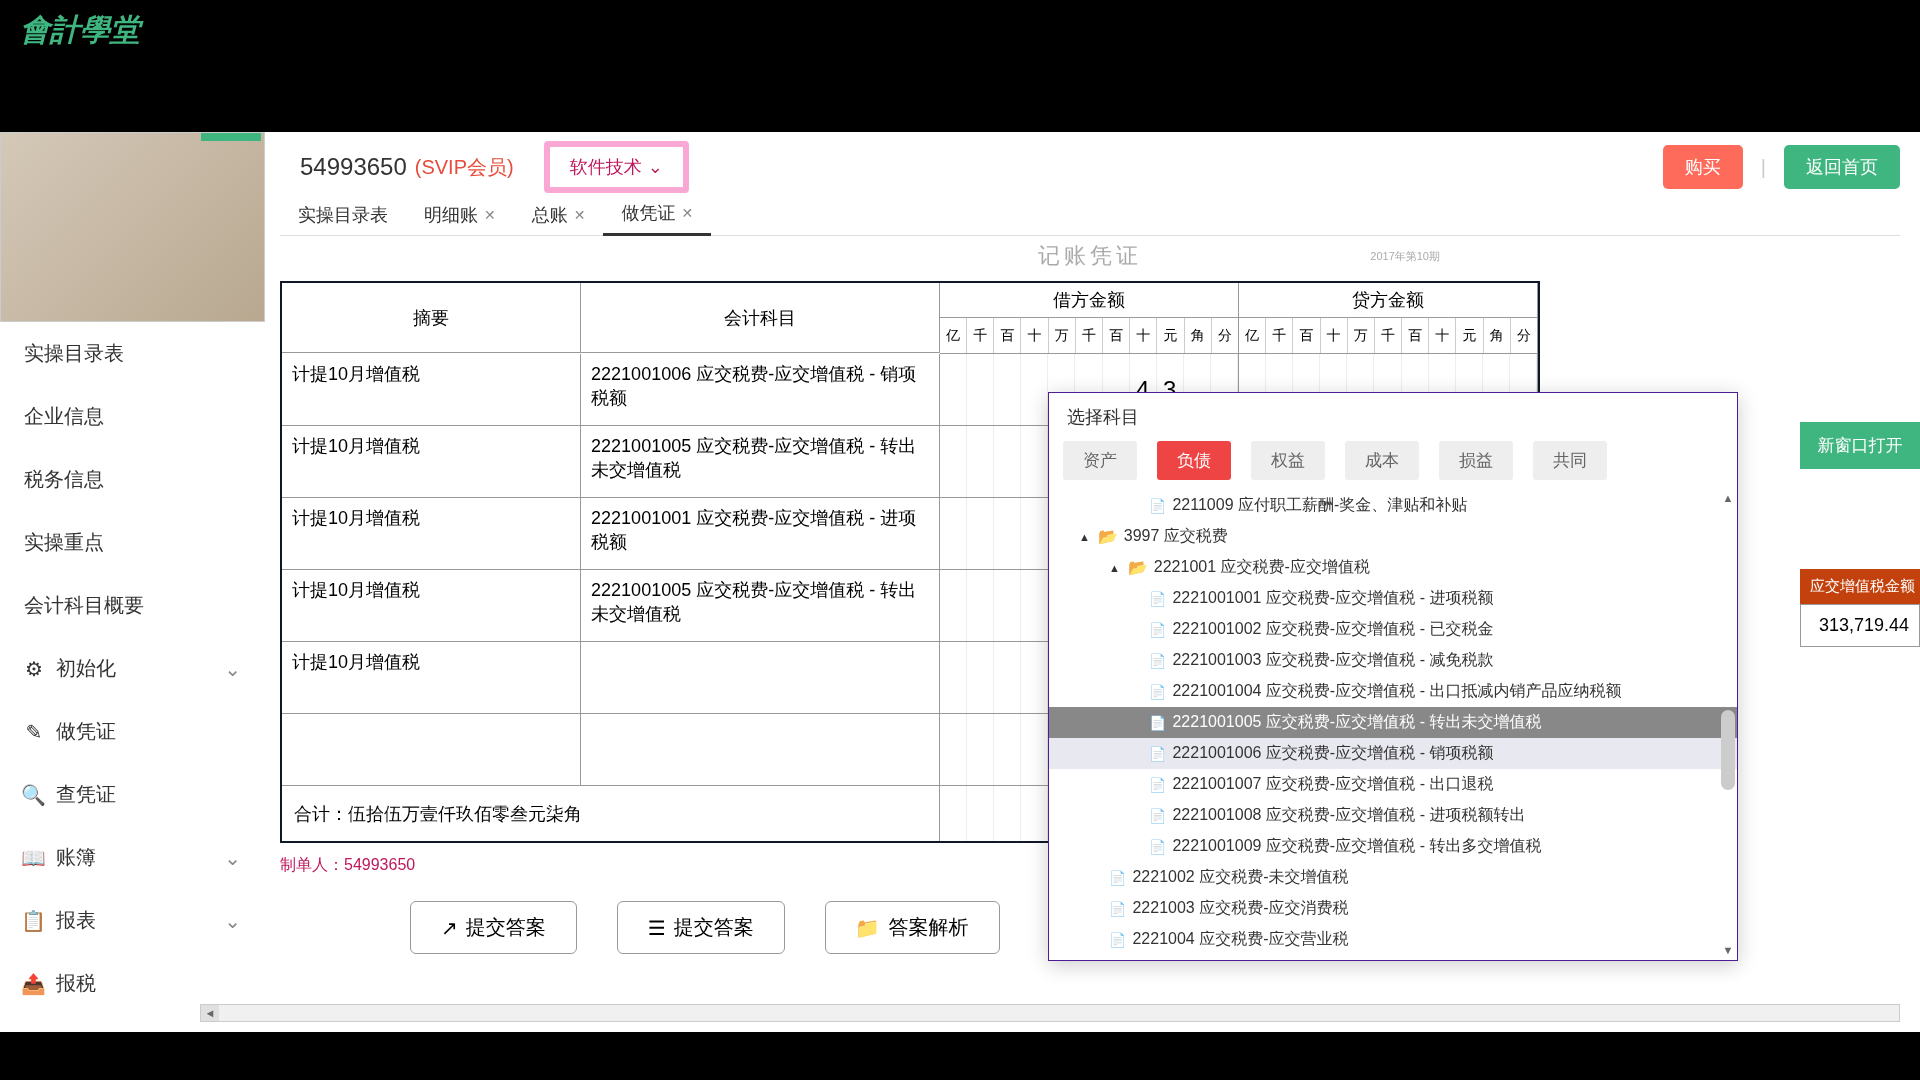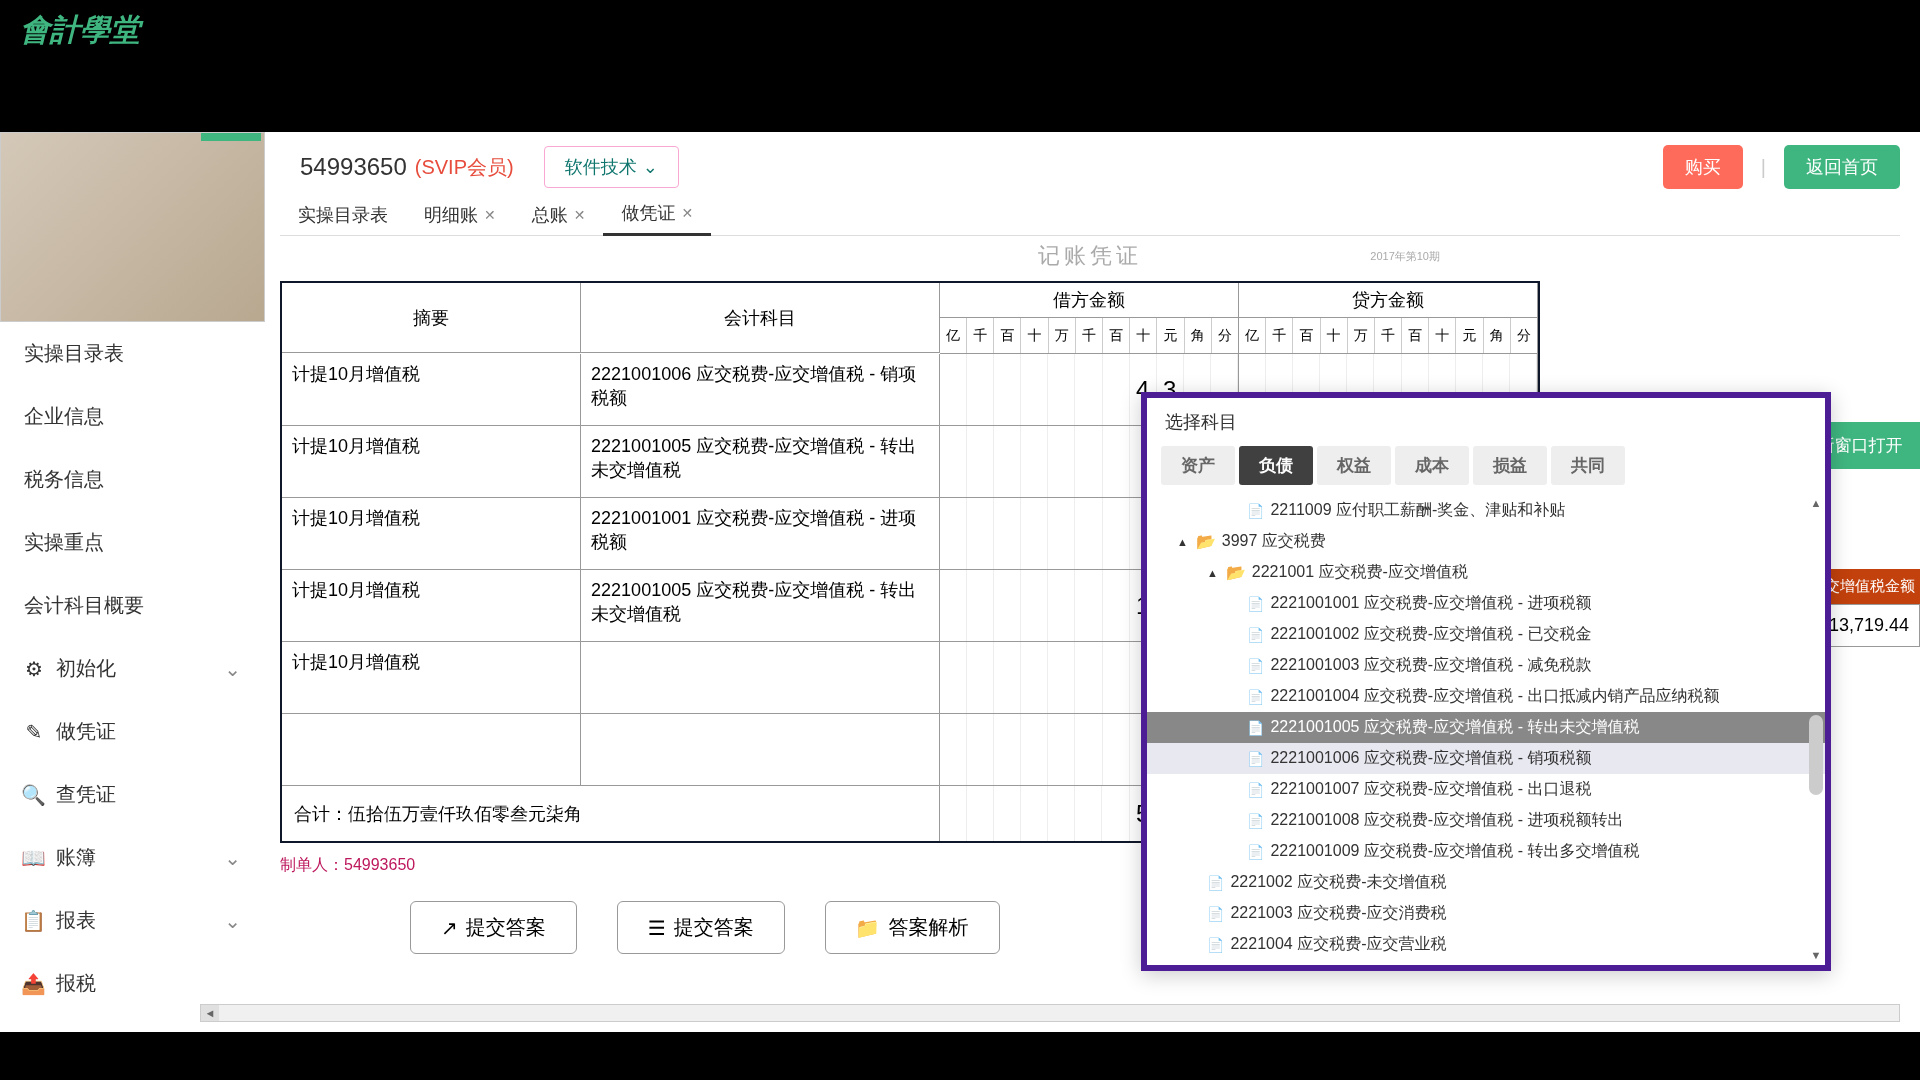--- a/index.html
+++ b/index.html
@@ -7,21 +7,21 @@
 .app-wrapper { position: absolute; top: 0; left: 0; width: 1920px; height: 906px; }
 .topbar { background: #000; height: 60px; display: flex; align-items: center; padding: 0 20px; }
 .logo { color: #3fb680; font-size: 30px; font-weight: bold; font-style: italic; }
 .black-gap { background: #000; height: 72px; }
 .main-area { background: #fff; margin: 0; height: 900px; position: relative; }
 .video-thumb { position: absolute; top: 0; left: 0; width: 265px; height: 190px; background: linear-gradient(135deg, #d4c8b8, #b8a890); border: 1px solid #ccc; }
 .video-thumb .accent { position: absolute; top: 0; left: 200px; width: 60px; height: 8px; background: #3fb680; }
 .header-row { position: absolute; top: 10px; left: 280px; right: 20px; height: 50px; display: flex; align-items: center; }
 .user-id { font-size: 24px; color: #333; margin-left: 20px; }
 .svip { color: #e74c3c; font-size: 20px; margin-left: 8px; }
-.tech-btn { margin-left: 30px; border: 1px solid #f9a8d4; padding: 8px 20px; border-radius: 4px; color: #0f766e; font-size: 18px; cursor: pointer; display: flex; align-items: center; gap: 6px; }
+.tech-btn { margin-left: 30px; border: 6px solid #f9a8d4; padding: 8px 20px; border-radius: 4px; color: #be185d; font-size: 18px; cursor: pointer; display: flex; align-items: center; gap: 6px; }
 .spacer { flex: 1; }
 .buy-btn { background: #ff6b5b; color: #fff; padding: 10px 22px; border-radius: 5px; font-size: 18px; cursor: pointer; }
 .divider-v { color: #ccc; margin: 0 18px; font-size: 20px; }
 .home-btn { background: #3fb680; color: #fff; padding: 10px 22px; border-radius: 5px; font-size: 18px; cursor: pointer; }
 .tabs-row { position: absolute; top: 62px; left: 280px; right: 20px; height: 42px; display: flex; align-items: center; border-bottom: 1px solid #ddd; }
 .tab { padding: 8px 18px; font-size: 18px; color: #333; cursor: pointer; display: flex; align-items: center; gap: 6px; }
 .tab.active { border-bottom: 3px solid #333; font-weight: 500; }
 .tab-close { color: #888; font-size: 14px; }
 .sidebar { position: absolute; top: 190px; left: 0; width: 265px; background: #fff; }
 .side-item { padding: 18px 24px; font-size: 20px; color: #333; cursor: pointer; display: flex; align-items: center; gap: 12px; }
@@ -45,25 +45,25 @@
 .vt-row > div { border-right: 1px solid #999; border-bottom: 1px solid #999; padding: 8px 10px; font-size: 18px; display: flex; align-items: flex-start; }
 .vt-row .col-debit, .vt-row .col-credit { padding: 0; align-items: center; }
 .digit-cells { display: flex; width: 100%; height: 100%; }
 .digit-cells span { flex: 1; border-right: 1px solid #eee; display: flex; align-items: center; justify-content: center; font-size: 24px; font-weight: 400; }
 .vt-total { display: flex; height: 55px; }
 .vt-total > div { border-right: 1px solid #999; display: flex; align-items: center; padding: 0 12px; font-size: 18px; font-weight: 500; }
 .vt-total .col-st { width: 660px; }
 .maker { margin-top: 12px; font-size: 16px; color: #be185d; }
 .action-btns { display: flex; gap: 40px; margin-top: 25px; margin-left: 130px; }
 .act-btn { border: 1px solid #999; padding: 12px 30px; border-radius: 6px; font-size: 20px; cursor: pointer; display: flex; align-items: center; gap: 8px; background: #fff; }
-.account-picker { position: absolute; top: 260px; left: 1141px; width: 690px; background: #fff; border: 6px solid #4c1d95; box-shadow: 0 4px 20px rgba(0,0,0,0.2); z-index: 100; }
+.account-picker { position: absolute; top: 260px; left: 1048px; width: 690px; background: #fff; border: 1px solid #4c1d95; box-shadow: 0 4px 20px rgba(0,0,0,0.2); z-index: 100; }
 .picker-title { padding: 12px 18px; font-size: 18px; color: #333; }
-.picker-tabs { display: flex; gap: 4px; padding: 0 14px 10px; font-weight: bold; }
+.picker-tabs { display: flex; gap: 20px; padding: 0 14px 10px; }
 .picker-tab { padding: 8px 20px; background: #eee; color: #666; font-size: 17px; cursor: pointer; border-radius: 3px; }
-.picker-tab.active { background: #404040; color: #fff; }
+.picker-tab.active { background: #ef4444; color: #fff; }
 .picker-tree { max-height: 470px; overflow-y: auto; position: relative; }
 .tree-item { padding: 5px 14px 5px 30px; font-size: 16px; color: #333; cursor: pointer; display: flex; align-items: center; gap: 6px; white-space: nowrap; }
 .tree-item.selected { background: #888; color: #fff; }
 .tree-item.hover-item { background: #e8e8f0; }
 .tree-indent-1 { padding-left: 60px; }
 .tree-indent-2 { padding-left: 100px; }
 .folder-icon { color: #f0b840; }
 .file-icon { color: #d4b050; font-size: 14px; }
 .tree-arrow { color: #333; font-size: 11px; margin-right: 2px; }
 .scroll-thumb { position: absolute; right: 2px; top: 220px; width: 14px; height: 80px; background: #ccc; border-radius: 7px; }

